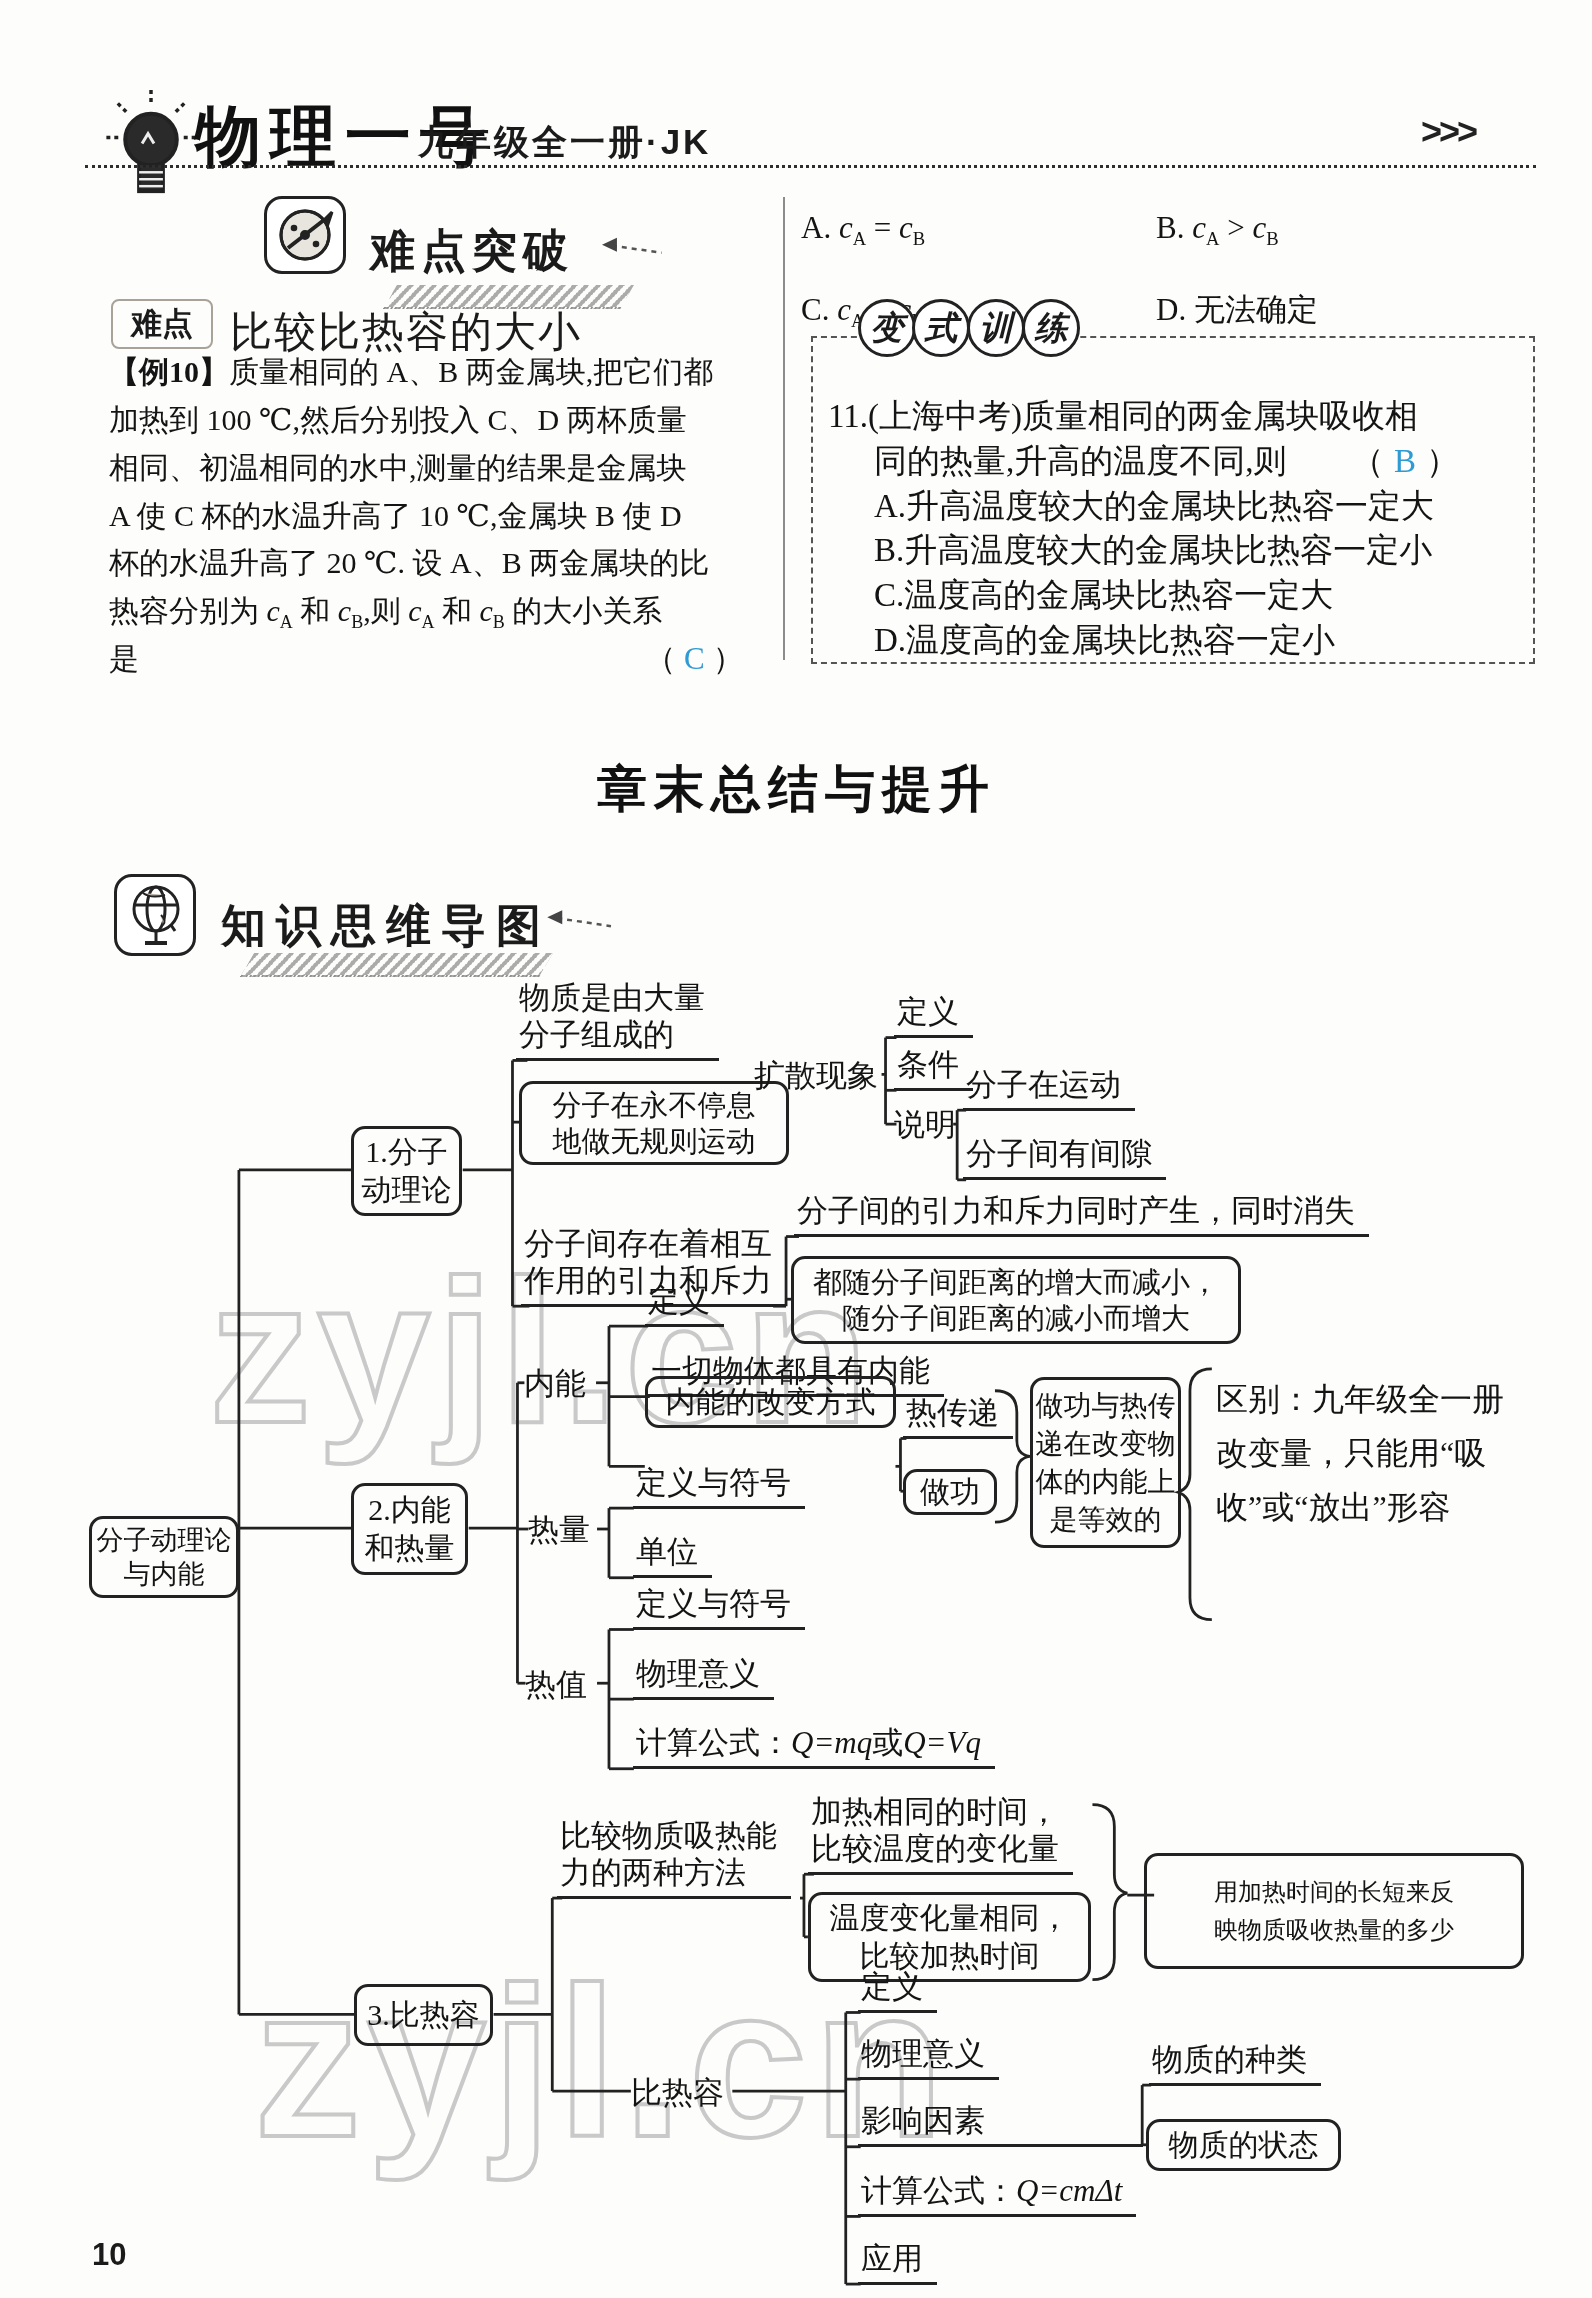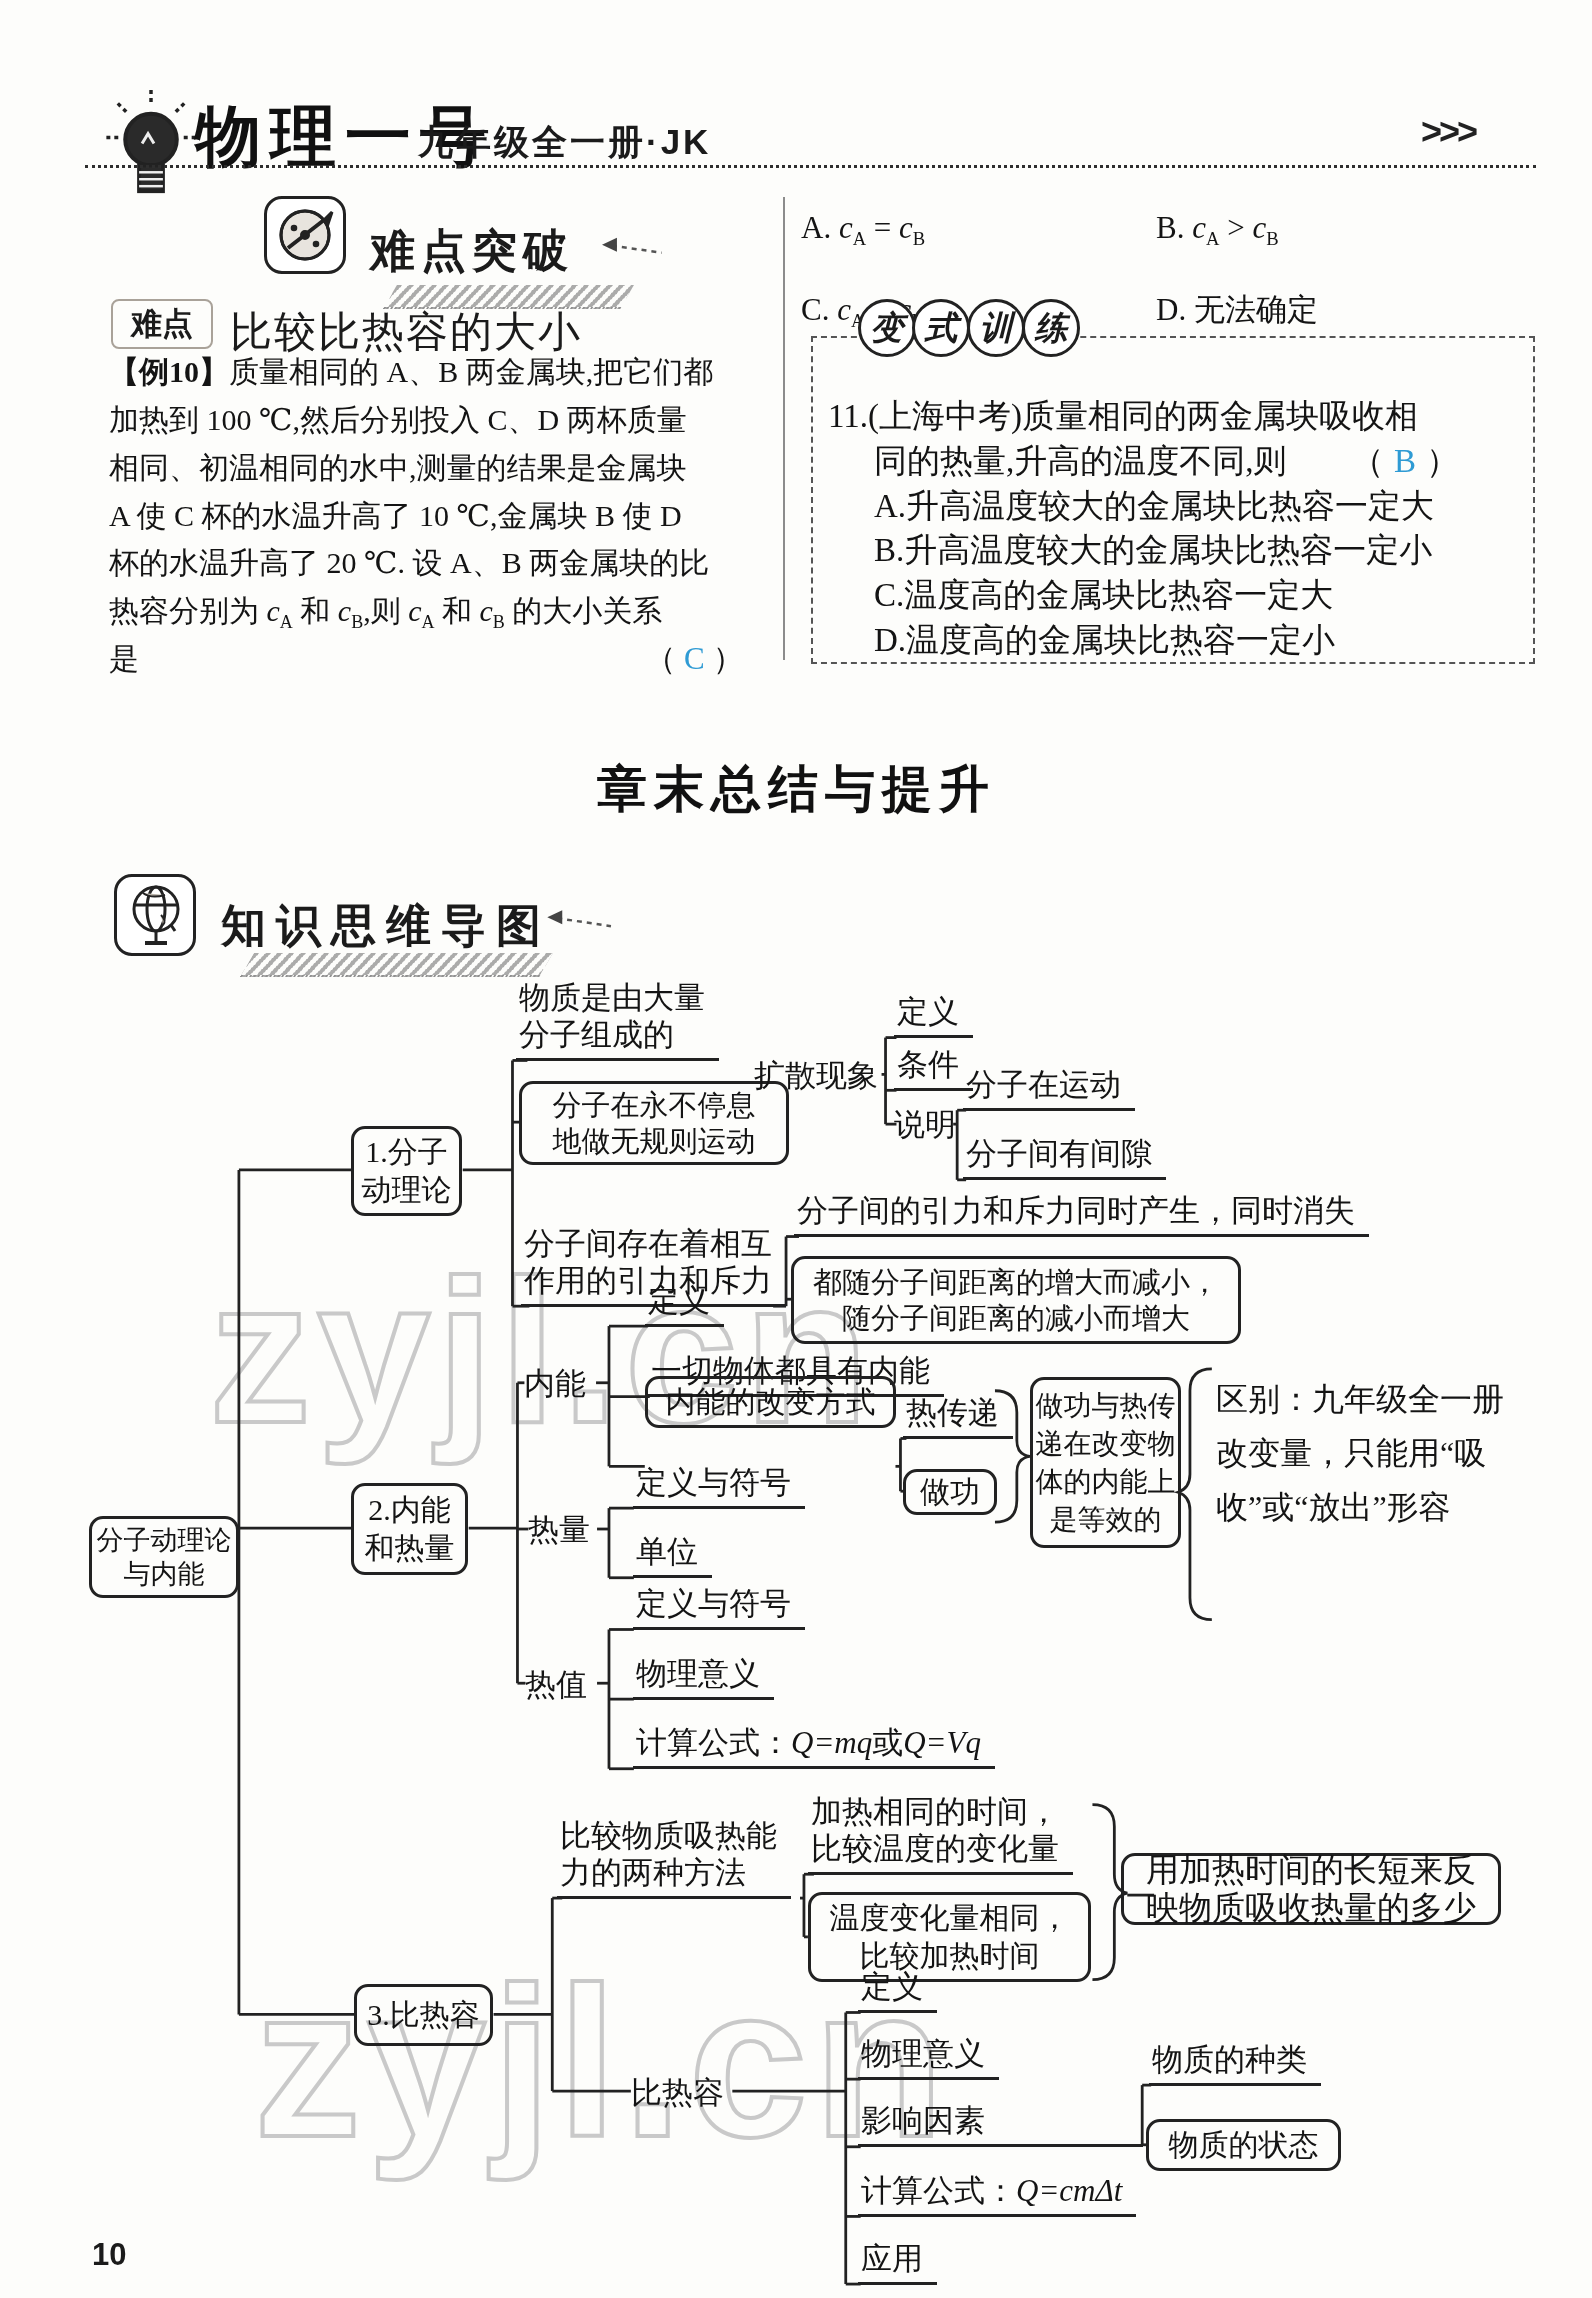--- a/index.html
+++ b/index.html
@@ -291,21 +291,21 @@
   <div>力的两种方法</div>
 </div>
 <div class="t mp ul two" style="left:808px;top:1793px">
   <div>加热相同的时间，</div>
   <div>比较温度的变化量</div>
 </div>
 <div class="bx" style="left:808px;top:1892px;width:283px;height:90px;font-size:30px;line-height:38px">
   <div>温度变化量相同，</div>
   <div>比较加热时间</div>
 </div>
-<div class="bx" style="left:1121px;top:1853px;width:380px;height:72px;font-size:33px;line-height:38px">
+<div class="bx" style="left:1144px;top:1853px;width:380px;height:116px;font-size:24px;line-height:38px">
   <div>用加热时间的长短来反</div>
   <div>映物质吸收热量的多少</div>
 </div>
 <div class="t mp" style="left:631px;top:2074px">比热容</div>
 <div class="t mp ul" style="left:858px;top:1968px">定义</div>
 <div class="t mp ul" style="left:858px;top:2035px">物理意义</div>
 <div class="t mp ul" style="left:858px;top:2102px;width:285px">影响因素</div>
 <div class="t mp ul" style="left:1149px;top:2041px">物质的种类</div>
 <div class="bx" style="left:1146px;top:2119px;width:195px;height:52px;font-size:30px">
   <div>物质的状态</div>

